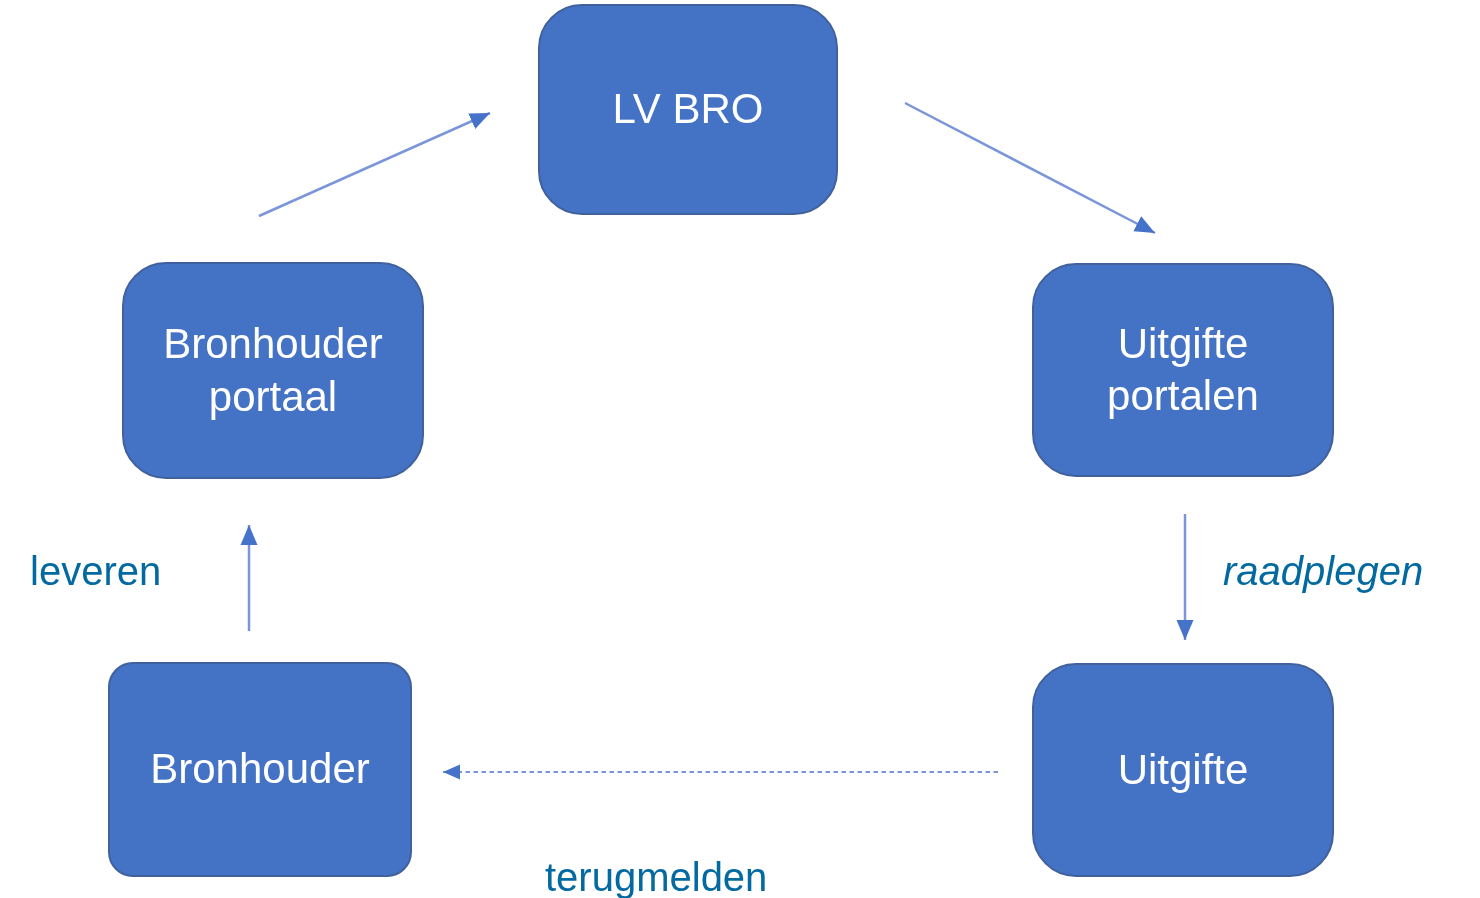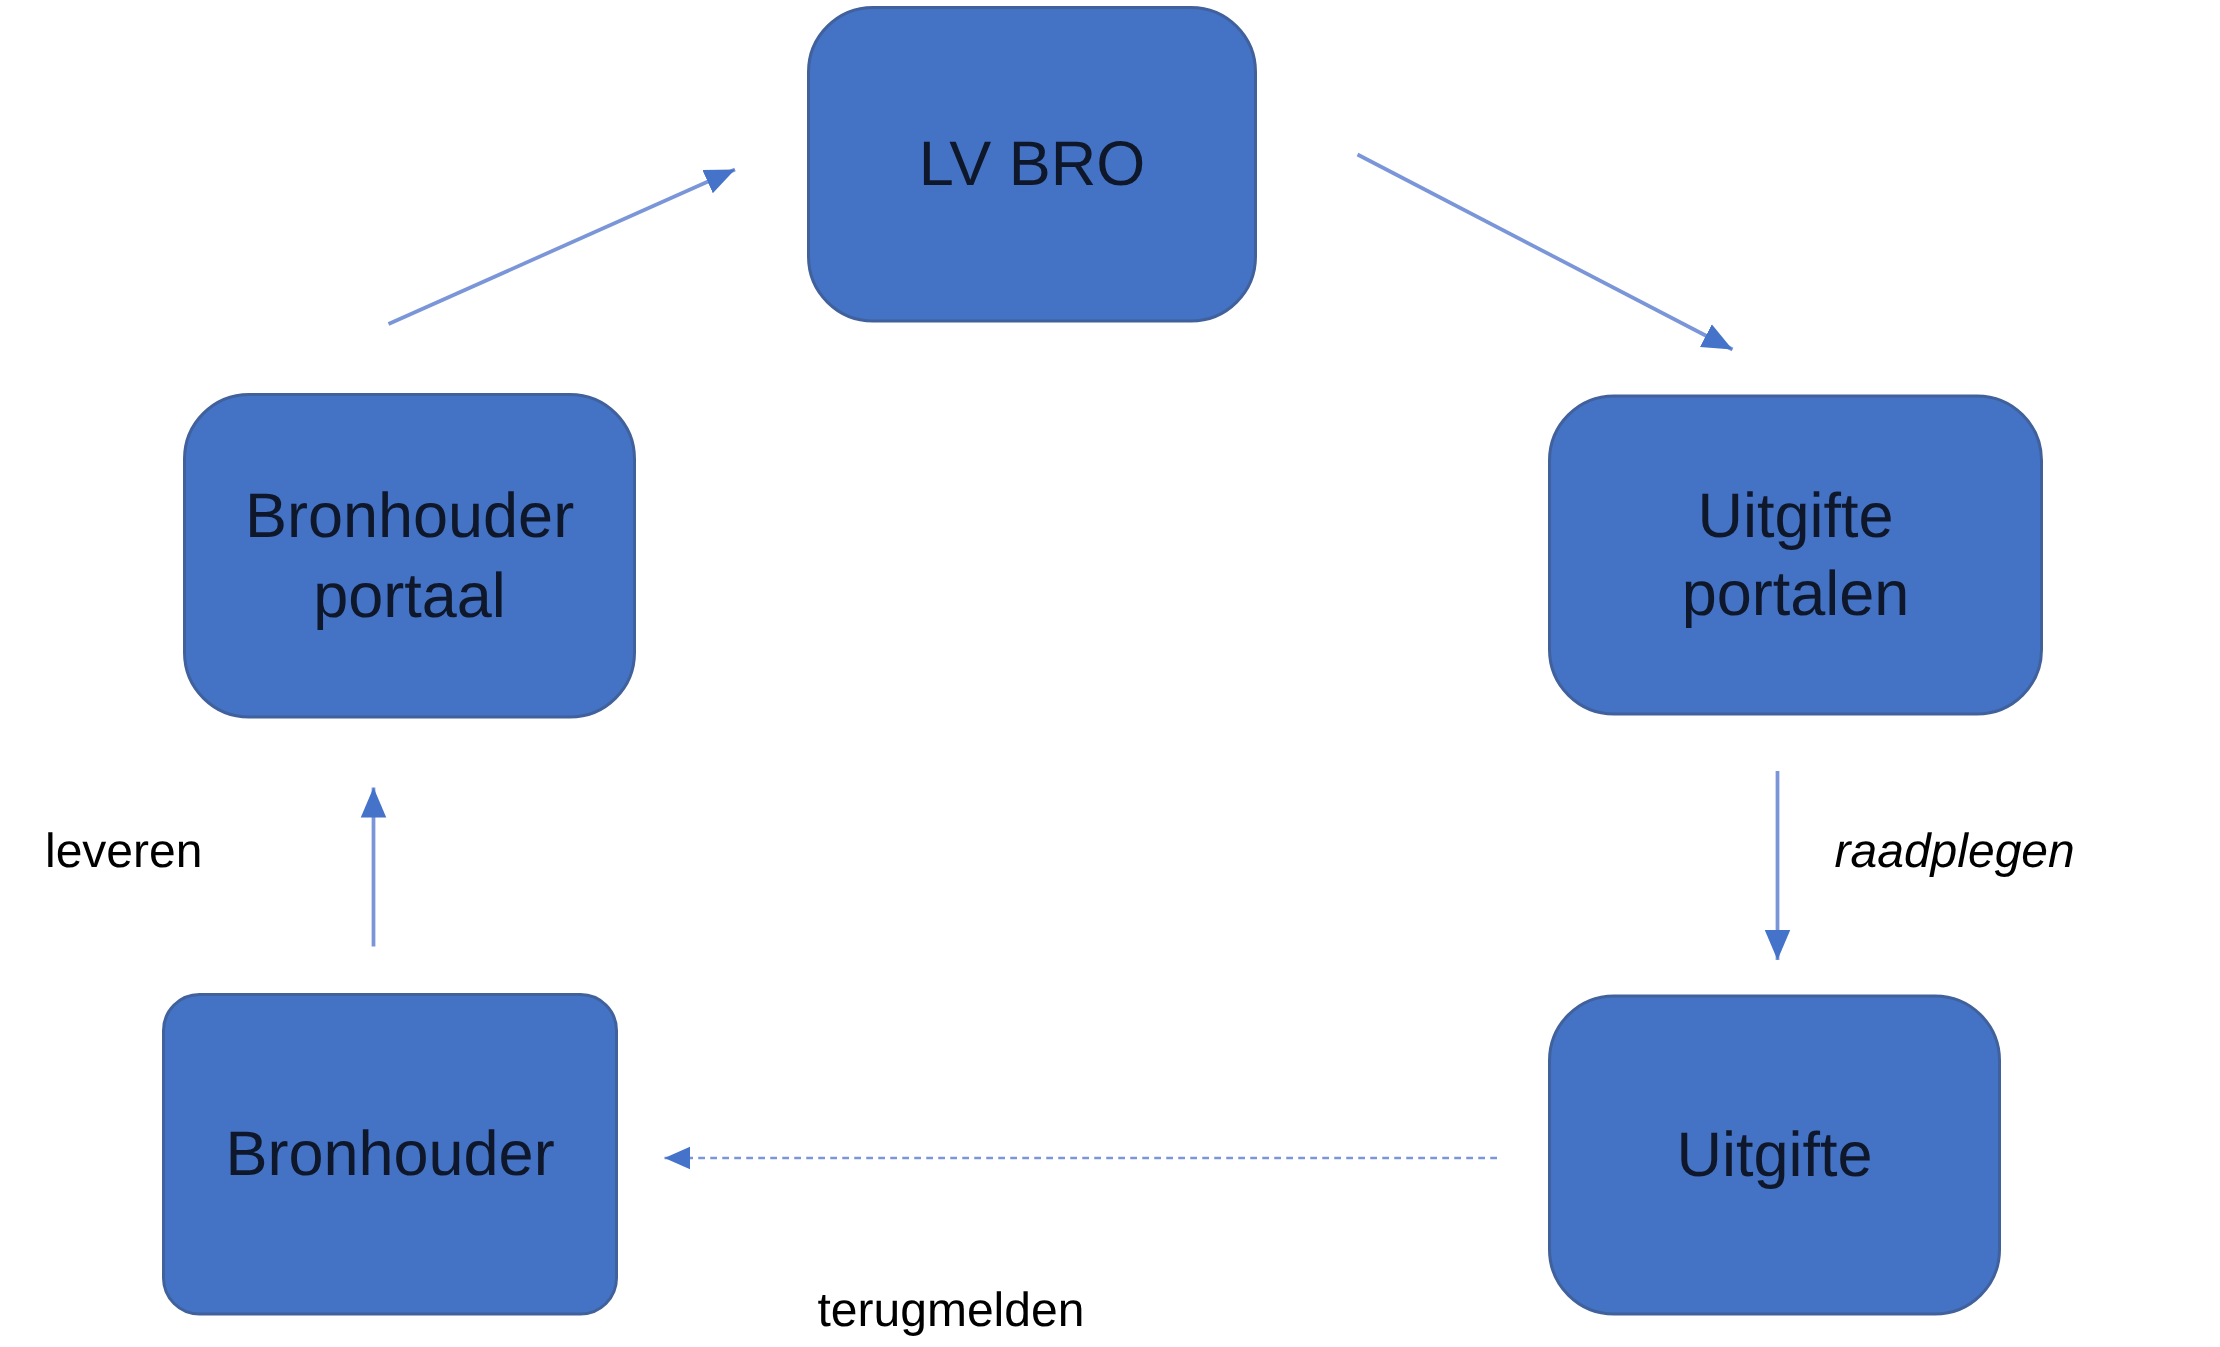--- a/index.html
+++ b/index.html
@@ -21,39 +21,39 @@
     top: 0;
     width: 1480px;
     height: 898px;
     pointer-events: none;
   }
   .node {
     position: absolute;
     background: #4472C4;
     border: 2px solid #40619C;
     border-radius: 44px;
-    color: #0f172a;
+    color: #ffffff;
     display: flex;
     align-items: center;
     justify-content: center;
     text-align: center;
     font-size: 42px;
     line-height: 1.25;
     box-sizing: border-box;
     padding: 0 20px;
   }
   #node-lv-bro            { left: 538px;  top: 4px;   width: 300px; height: 211px; }
   #node-bronhouder-portaal{ left: 108px;  top: 262px; width: 302px; height: 217px; margin-left: 14px; }
-  #node-uitgifte-portalen { left: 1032px; top: 263px; width: 330px; height: 214px; }
+  #node-uitgifte-portalen { left: 1032px; top: 263px; width: 302px; height: 214px; }
   #node-bronhouder        { left: 108px;  top: 662px; width: 304px; height: 215px; border-radius: 25px; }
   #node-afnemer           { left: 1032px; top: 663px; width: 302px; height: 214px; }
   .edge-label {
     position: absolute;
-    color: #000000;
-    font-size: 32px;
+    color: #0369a1;
+    font-size: 40px;
     white-space: nowrap;
   }
   #label-leveren     { left: 30px;   top: 549px; }
   #label-raadplegen  { left: 1223px; top: 549px; font-style: italic; }
   #label-terugmelden { left: 545px;  top: 855px; }
 </style>
 </head>
 <body>
 
 <div id="canvas">

